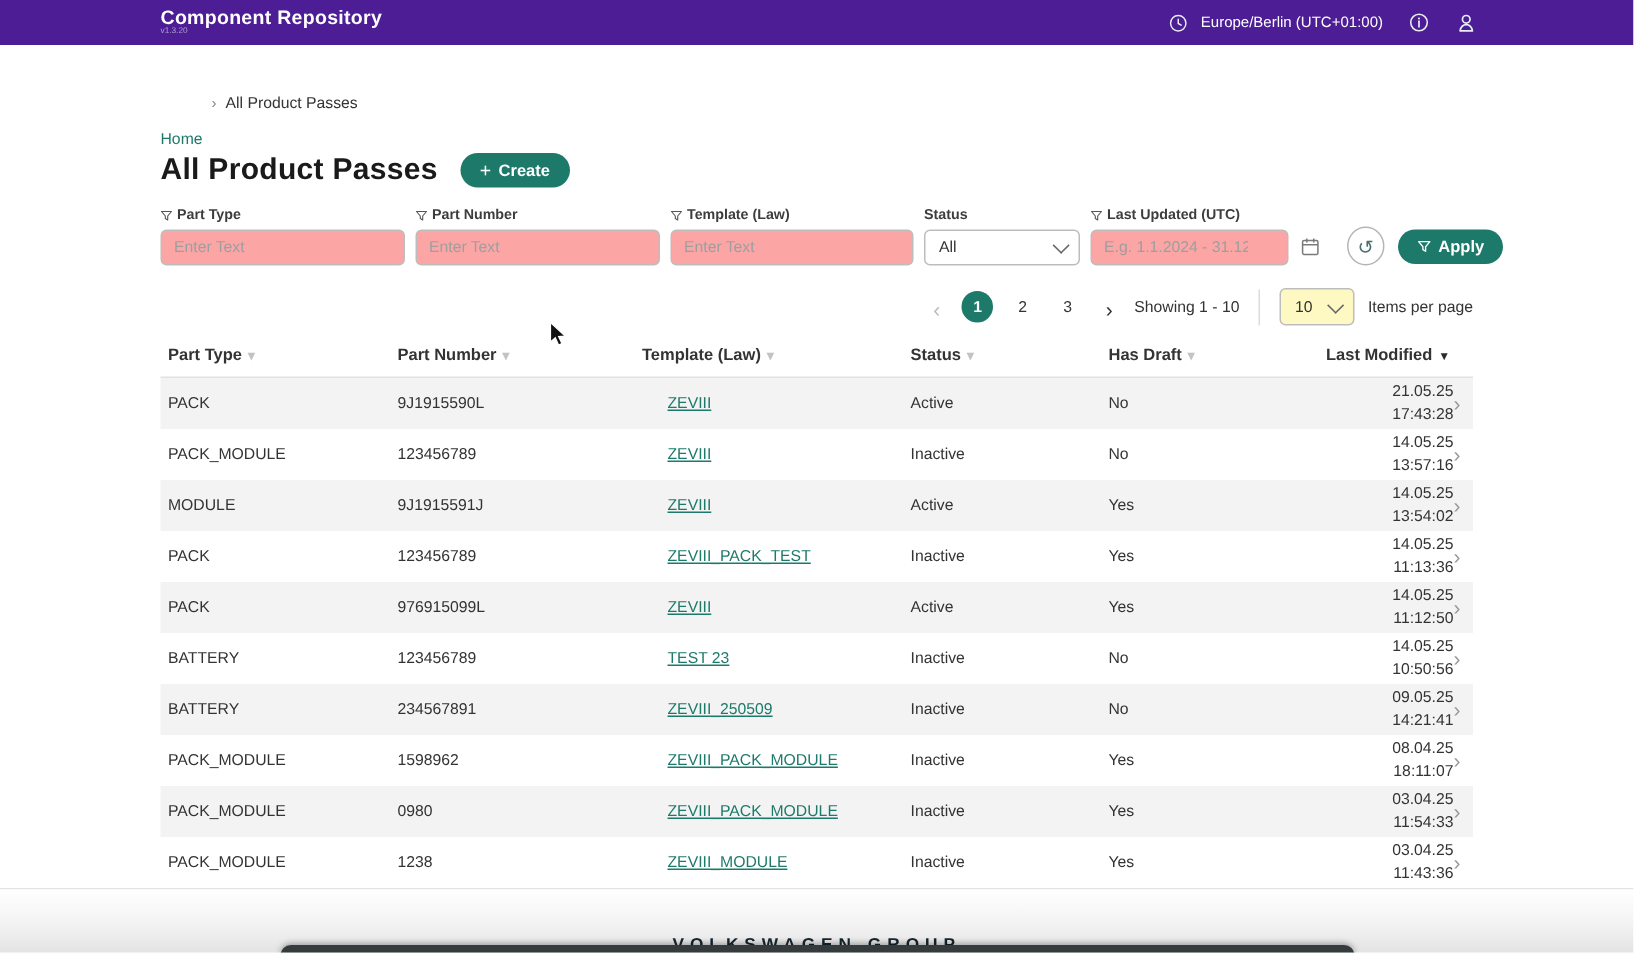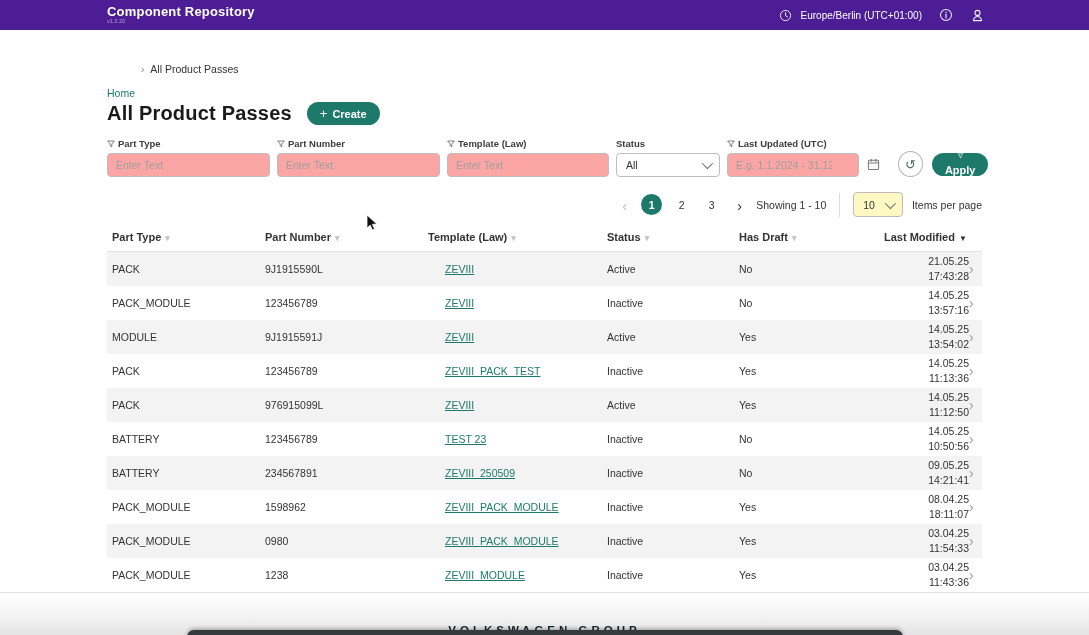--- a/index.html
+++ b/index.html
@@ -57,21 +57,21 @@
     transform:rotate(45deg) translateY(-2px);}
   .date-wrap{position:relative;width:160px;}
   .date-wrap .finput{width:132px;padding-right:26px;}
   .cal-icon{position:absolute;right:7px;top:5px;}
   .reset-btn{
     width:26px;height:26px;border-radius:50%;border:1px solid #b5b5b5;background:#fff;
     color:#4d6f72;display:grid;place-items:center;cursor:pointer;margin:0 2px 0 4px;
     font-family:inherit;
   }
   .reset-btn::after{content:"↺";font-size:13px;line-height:1;}
-  .apply-btn{margin-bottom:1px;flex-direction:column;}
+  .apply-btn{margin-bottom:1px;}
 
   
   .pagination{margin-top:15px;display:flex;justify-content:flex-end;align-items:center;
     gap:9px;font-size:10.5px;color:#333;}
   .pg-chev{width:16px;height:16px;display:grid;place-items:center;cursor:pointer;background:none;border:none;font-family:inherit;}
   .pg-prev::after{content:"‹";font-size:14px;color:#bbb;}
   .pg-next::after{content:"›";font-size:14px;color:#333;}
   .pg-num{width:21px;height:21px;border-radius:50%;display:grid;place-items:center;cursor:pointer;
     background:none;border:none;font-size:10.5px;color:#333;font-family:inherit;}
   .pg-num.active{background:#1d7a6a;color:#fff;font-weight:bold;}

